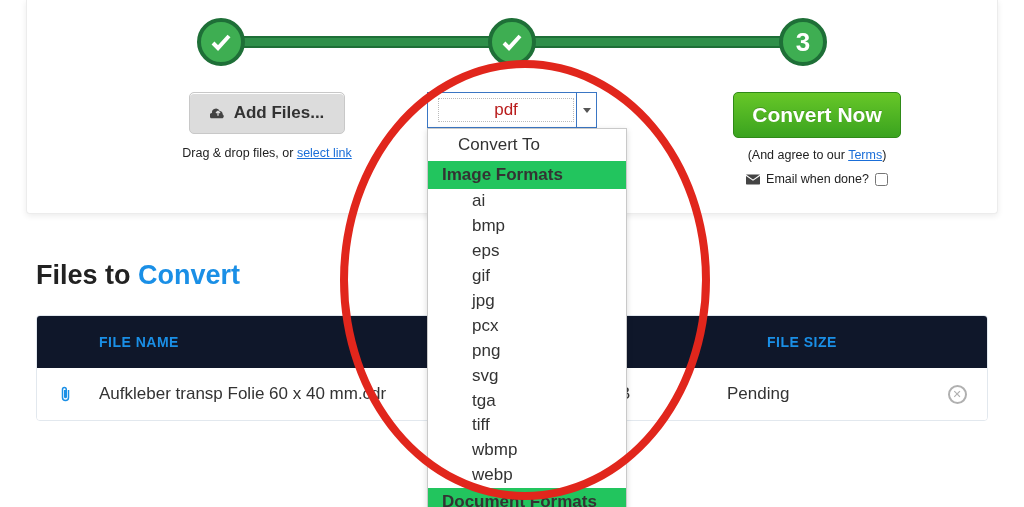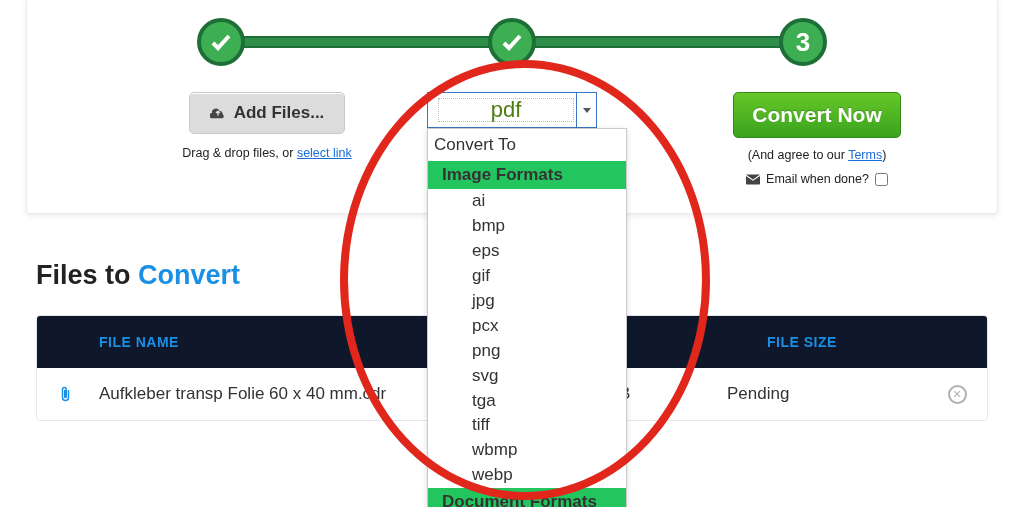--- a/index.html
+++ b/index.html
@@ -104,22 +104,22 @@
     border: 1.5px solid #3a76c4;
     background: #fff;
   }
   .select-value {
     position: absolute;
     left: 10px; right: 22px; top: 5px; bottom: 5px;
     border: 1px dotted #bbb;
     display: flex;
     align-items: center;
     justify-content: center;
-    font-size: 22px;
-    color: #4d7c0f;
+    font-size: 17px;
+    color: #b91c1c;
   }
   .select-caret {
     position: absolute;
     right: 0; top: 0; bottom: 0; width: 20px;
     border-left: 1px solid #3a76c4;
     display: flex; align-items: center; justify-content: center;
   }
   .select-caret::after {
     content: "";
     border-left: 4px solid transparent;
@@ -165,21 +165,21 @@
     top: 128px;
     width: 200px;
     background: #fff;
     border: 1px solid #c9c9c9;
     box-shadow: 0 2px 6px rgba(0,0,0,0.15);
     font-size: 17px;
     color: #333;
     z-index: 20;
   }
   .dropdown .dd-plain {
-    padding: 6px 6px;
+    padding: 6px 30px;
   }
   .dropdown .dd-header {
     background: #22c55e;
     font-weight: 700;
     padding: 4px 14px;
   }
   .dropdown .dd-item {
     padding: 1px 0 1px 44px;
     cursor: pointer;
     line-height: 1.35;

